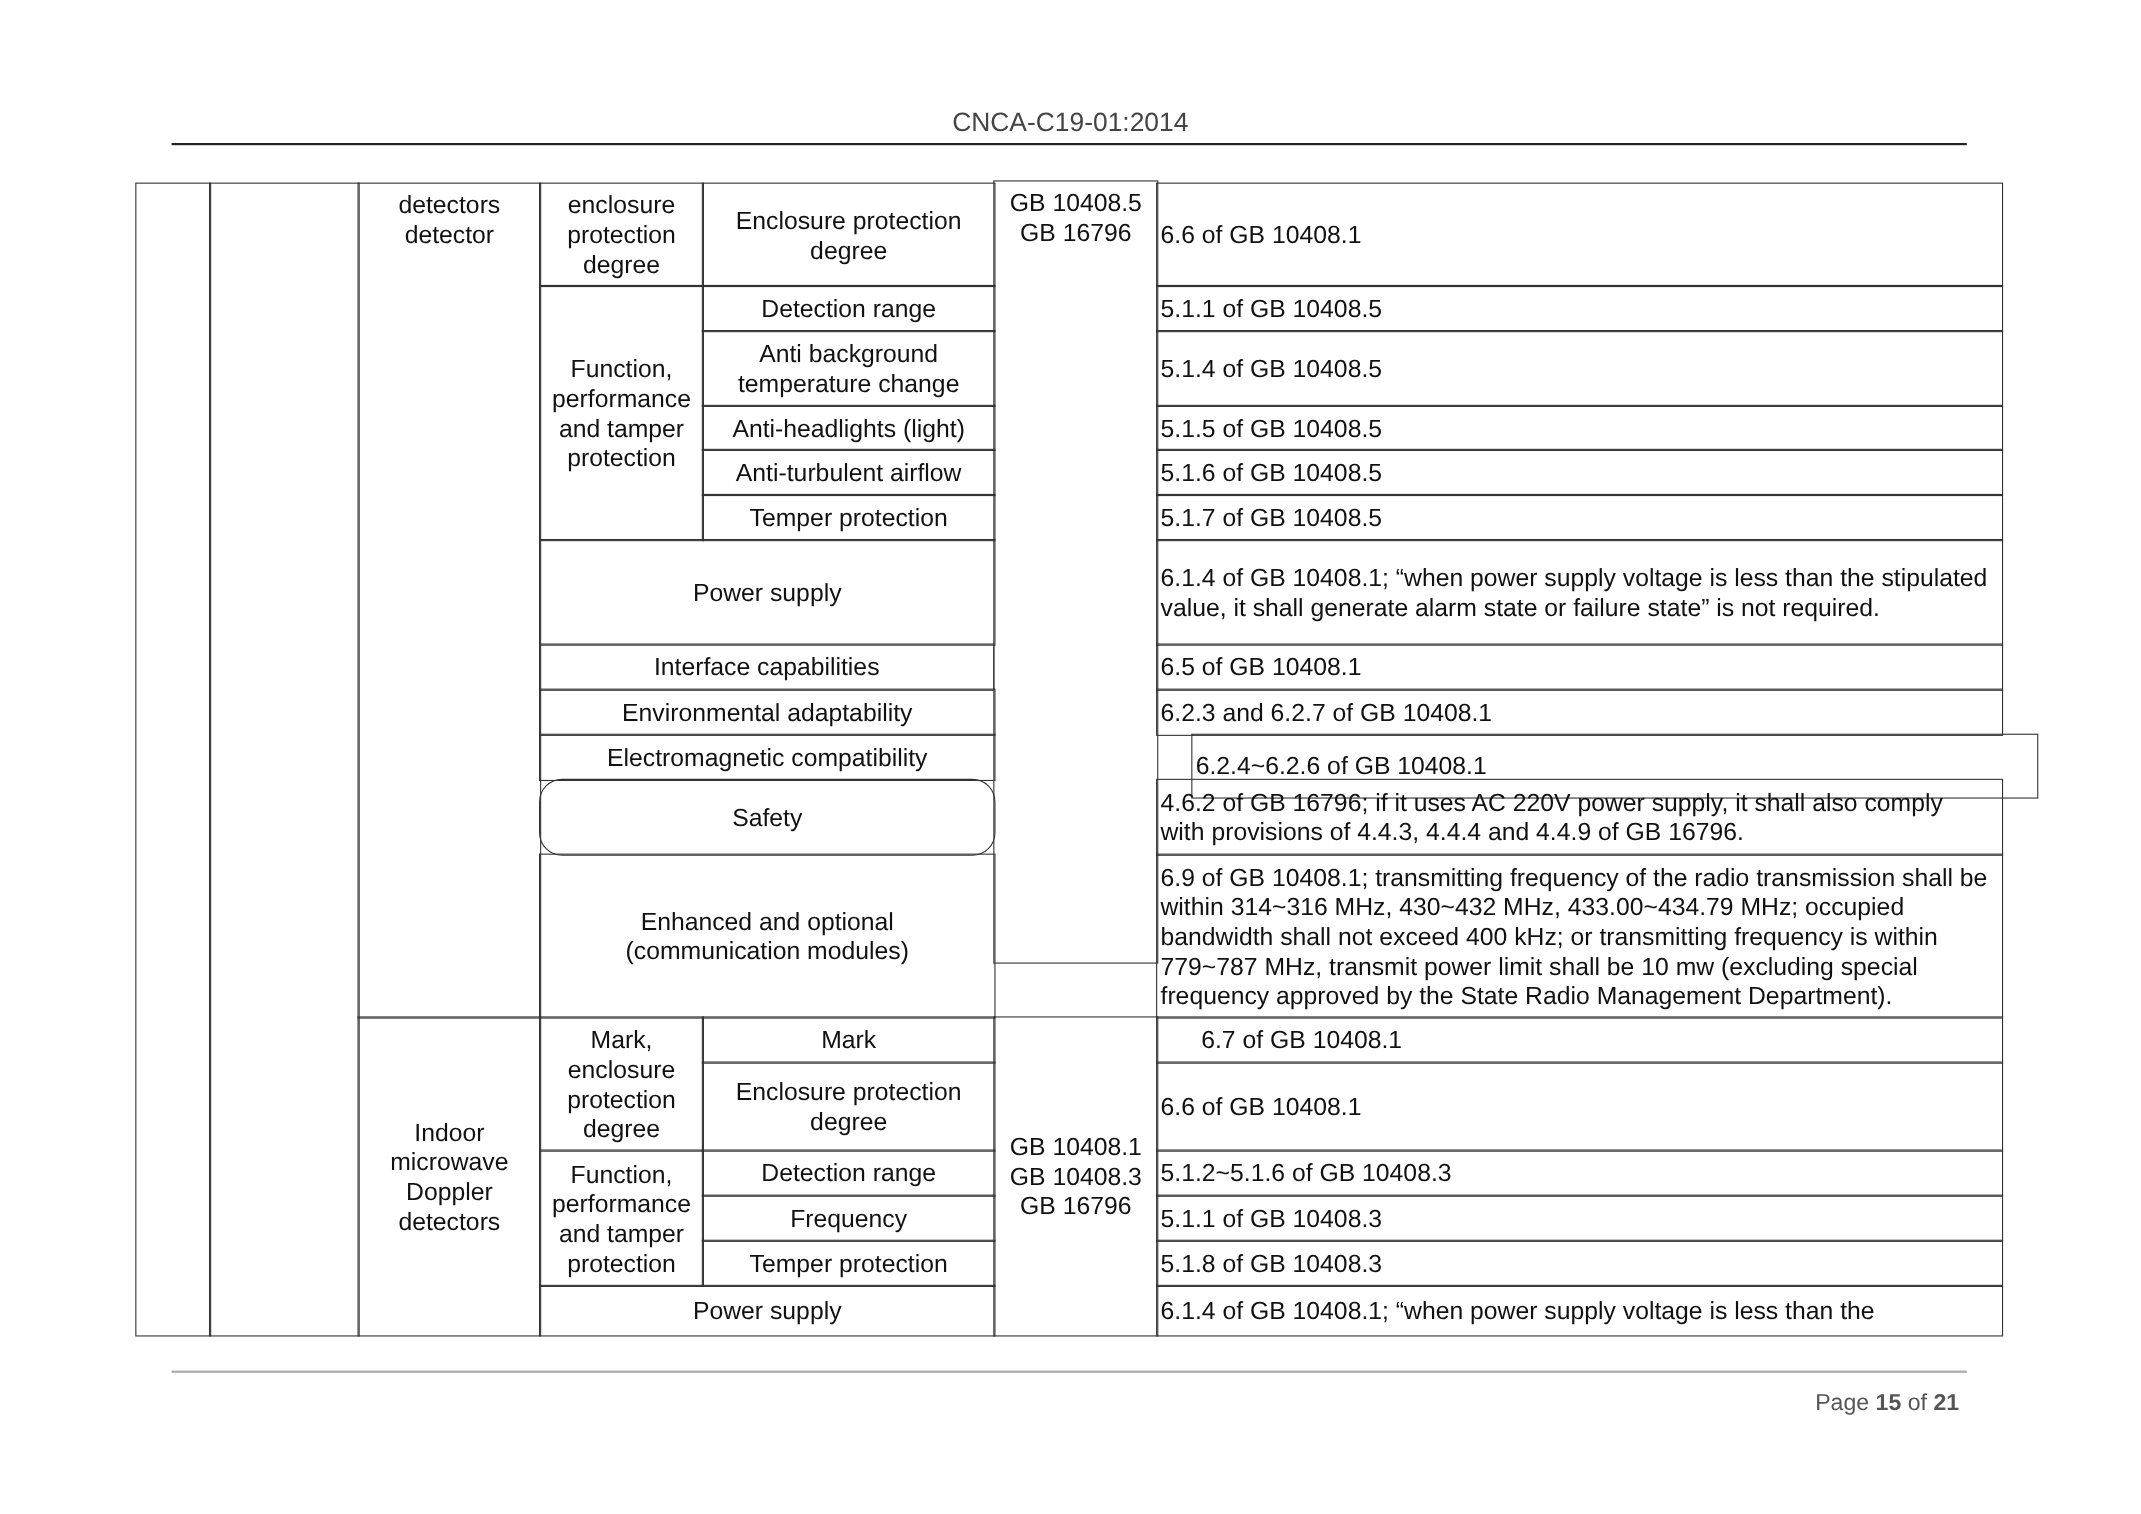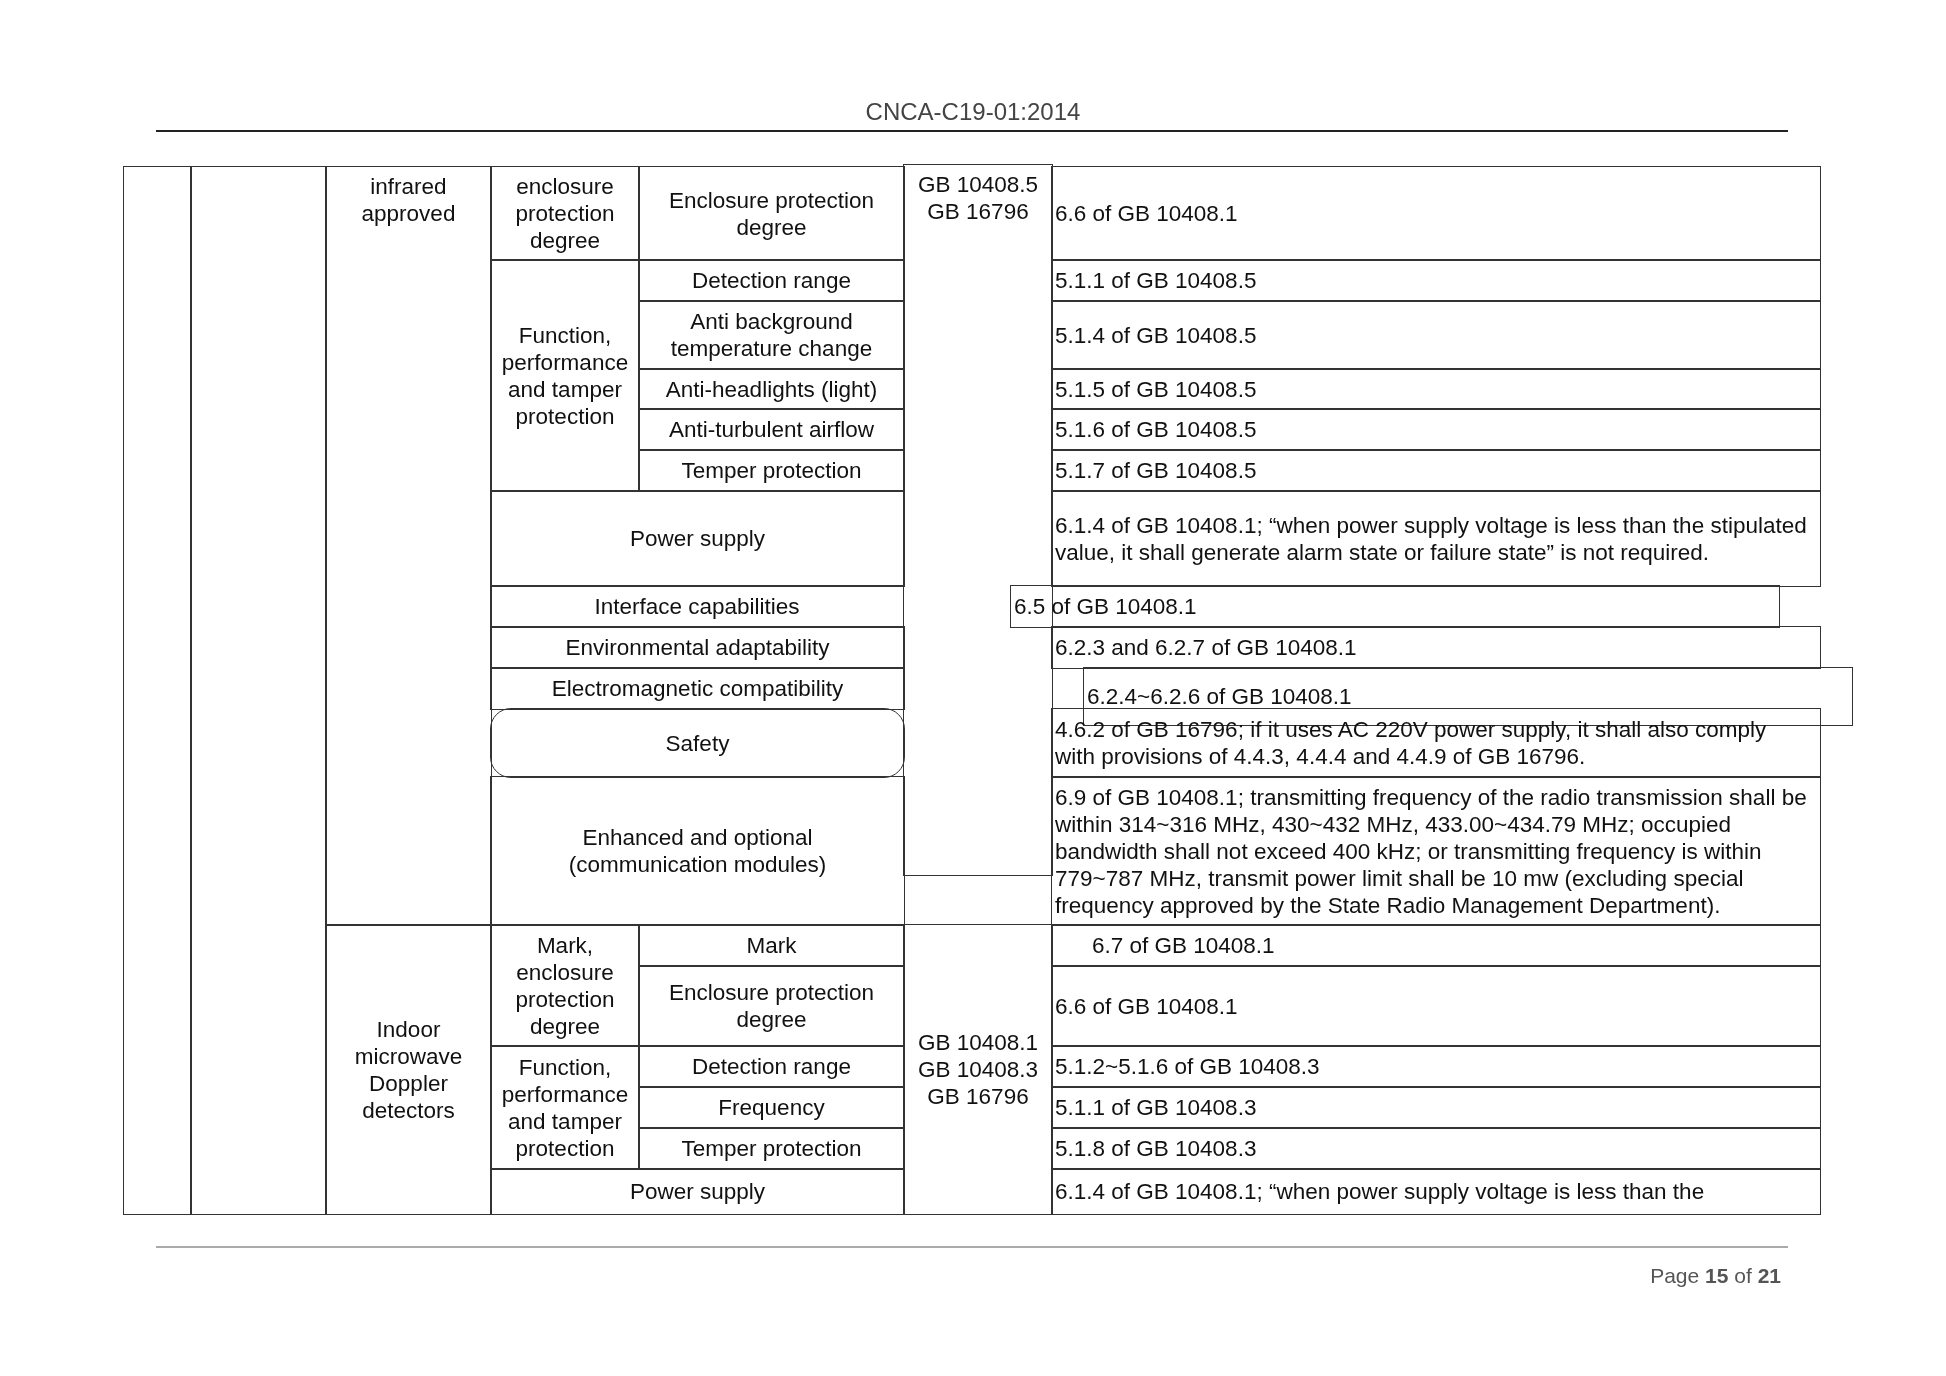--- a/index.html
+++ b/index.html
@@ -26,21 +26,21 @@
 
 <div class="hdr-title">CNCA-C19-01:2014</div>
 <div class="hdr-rule"></div>
 
 <div class="tbl">
 
   <div class="cell" style="left:123px;top:166px;width:69px;height:1049px;"></div>
   <div class="cell" style="left:190px;top:166px;width:137px;height:1049px;"></div>
 
   <div class="cell top" style="left:325px;top:166px;width:167px;height:760px;">
-    <span style="width:120px;">infrared approved</span>
+    <span style="width:120px;">detectors detector</span>
   </div>
 
   <div class="cell" style="left:490px;top:166px;width:150px;height:95px;">
     <span style="width:120px;">enclosure protection degree</span>
   </div>
   <div class="cell" style="left:638px;top:166px;width:267px;height:95px;">
     <span style="width:220px;">Enclosure protection degree</span>
   </div>
 
   <div class="cell top" style="left:903px;top:164px;width:150px;height:712px;white-space:pre-line;">
@@ -94,21 +94,21 @@
   <div class="cell" style="left:490px;top:490px;width:415px;height:97px;">
       <span>Power supply</span>
     </div>
   <div class="cell left" style="left:1051px;top:490px;width:770px;height:97px;">
       <span>6.1.4 of GB 10408.1; “when power supply voltage is less than the stipulated value, it shall generate alarm state or failure state” is not required.</span>
     </div>
 
   <div class="cell" style="left:490px;top:585px;width:414px;height:43px;">
       <span>Interface capabilities</span>
     </div>
-  <div class="cell left" style="left:1010px;top:585px;width:770px;height:43px;">
+  <div class="cell left" style="left:1051px;top:585px;width:770px;height:43px;">
       <span>6.5 of GB 10408.1</span>
     </div>
 
   <div class="cell" style="left:490px;top:626px;width:415px;height:43px;">
       <span>Environmental adaptability</span>
     </div>
   <div class="cell left" style="left:1051px;top:626px;width:770px;height:43px;">
       <span>6.2.3 and 6.2.7 of GB 10408.1</span>
     </div>
 

